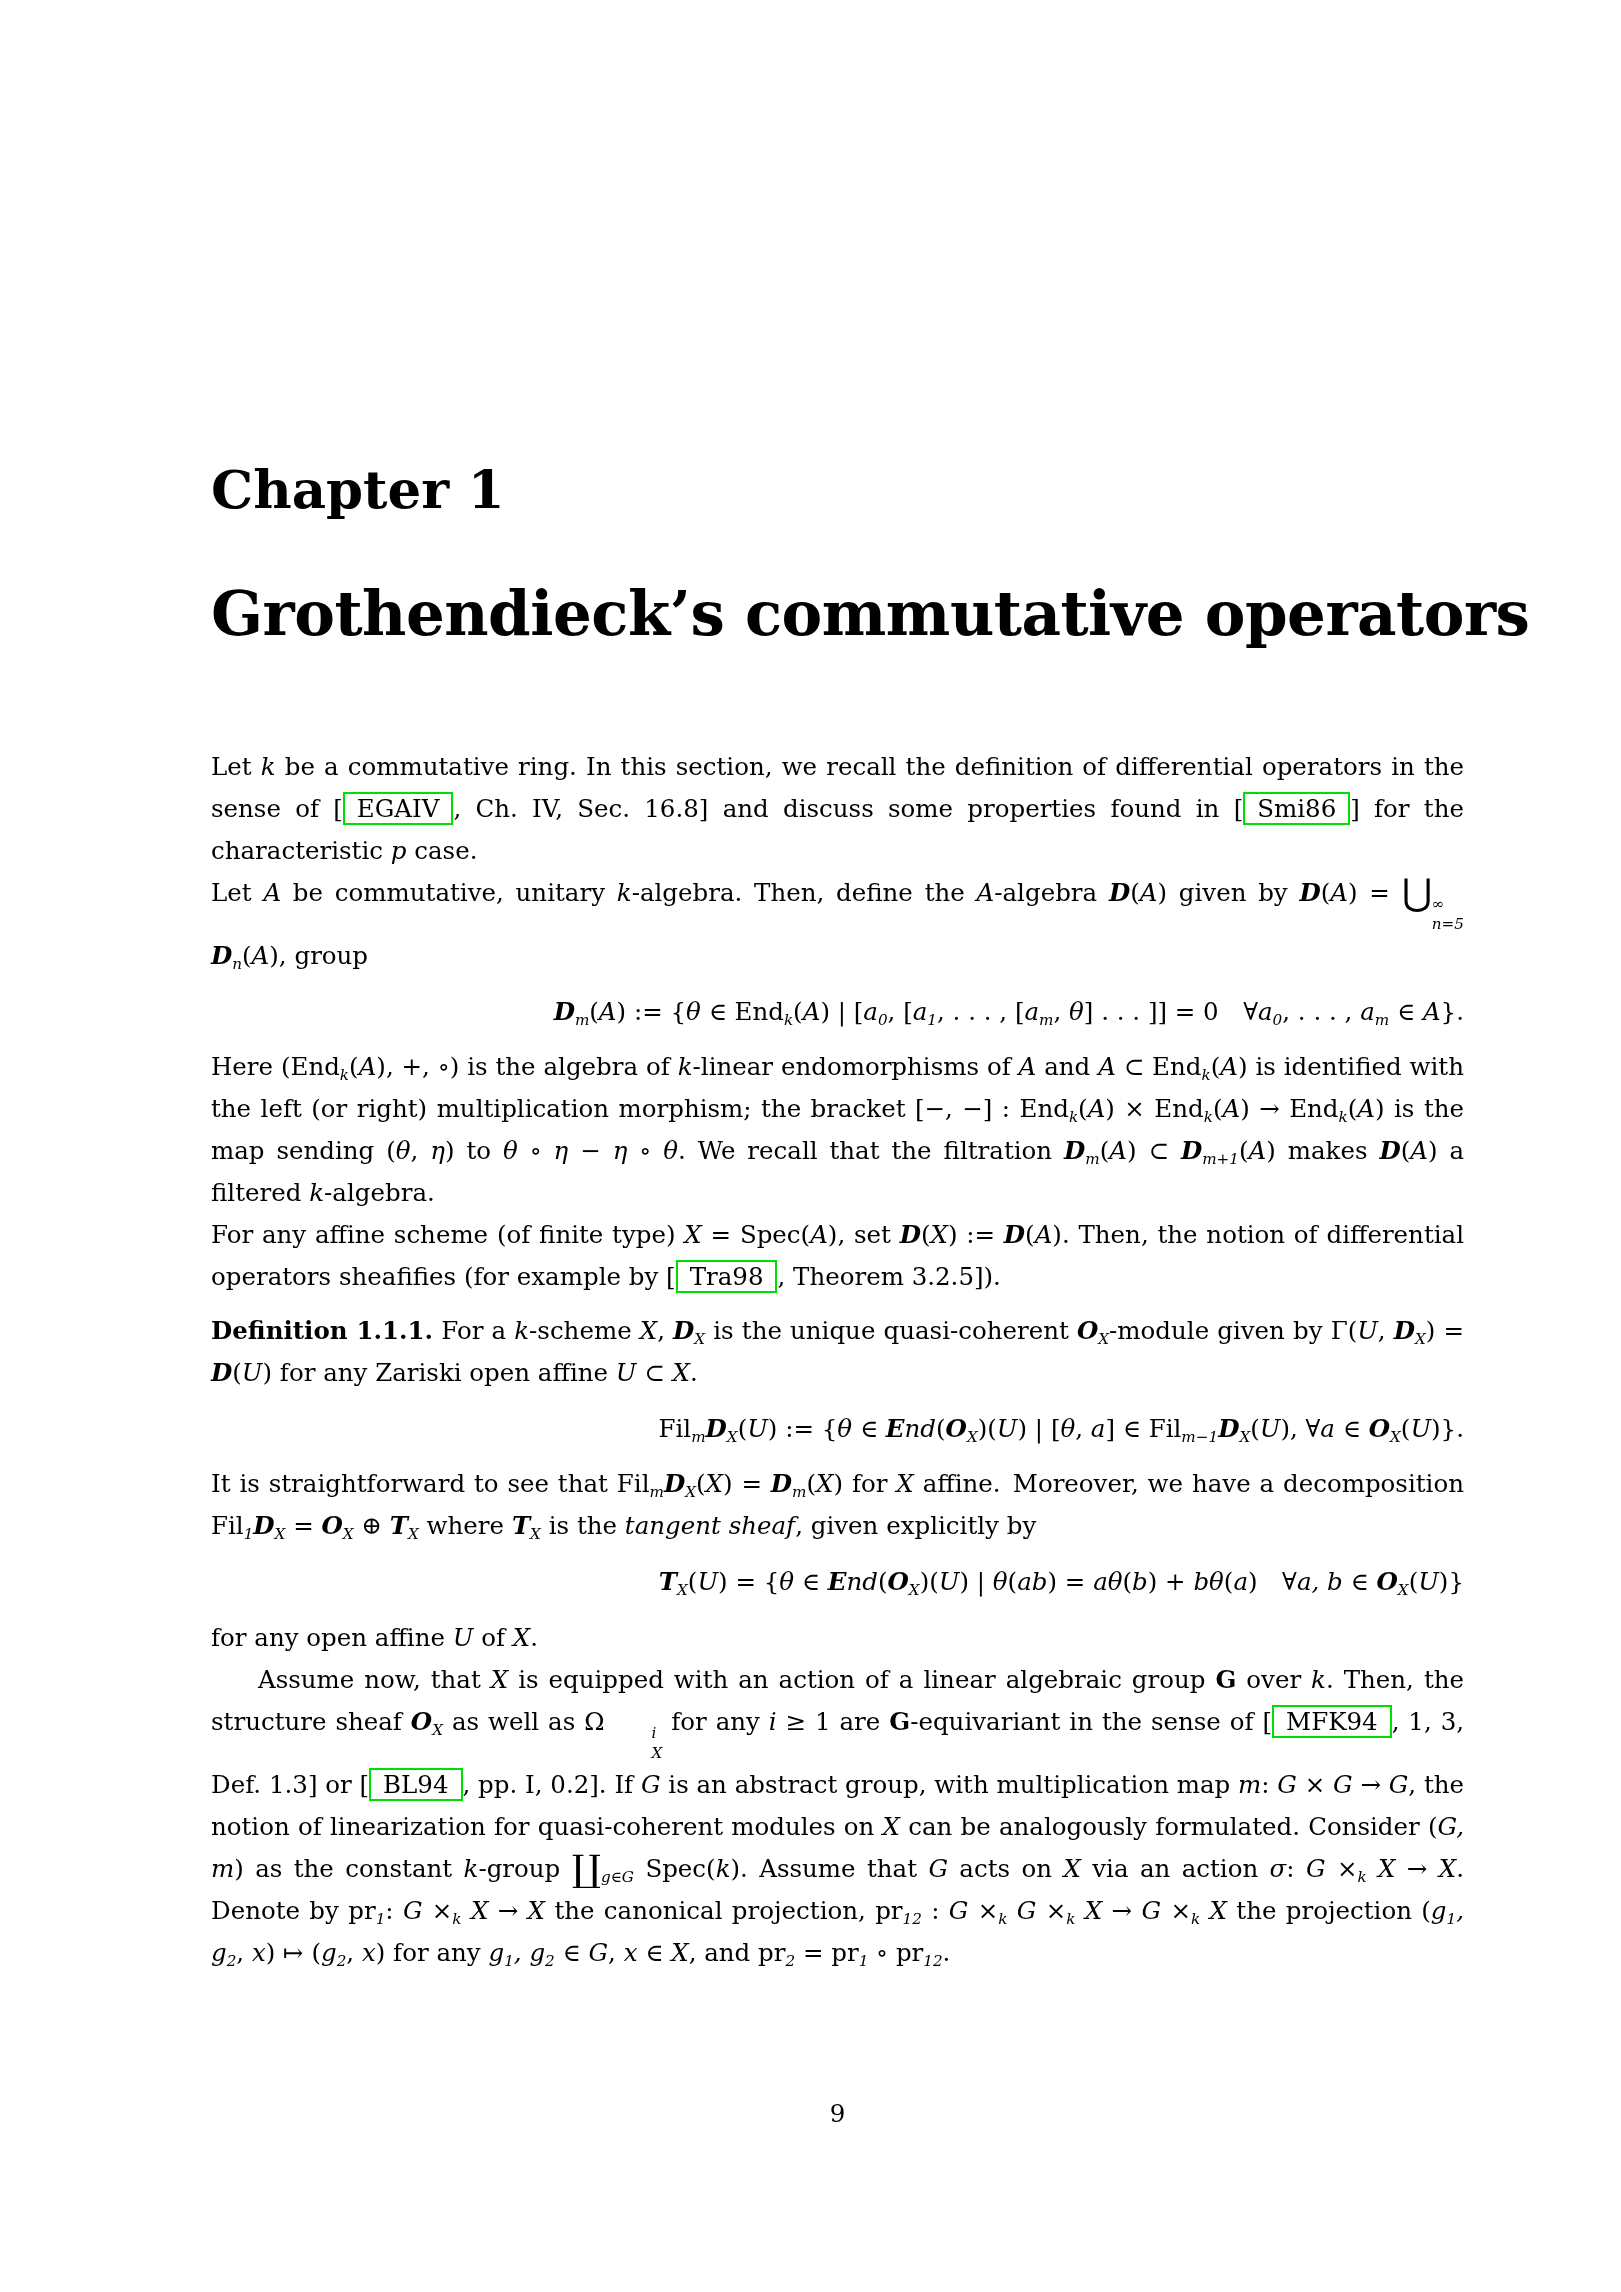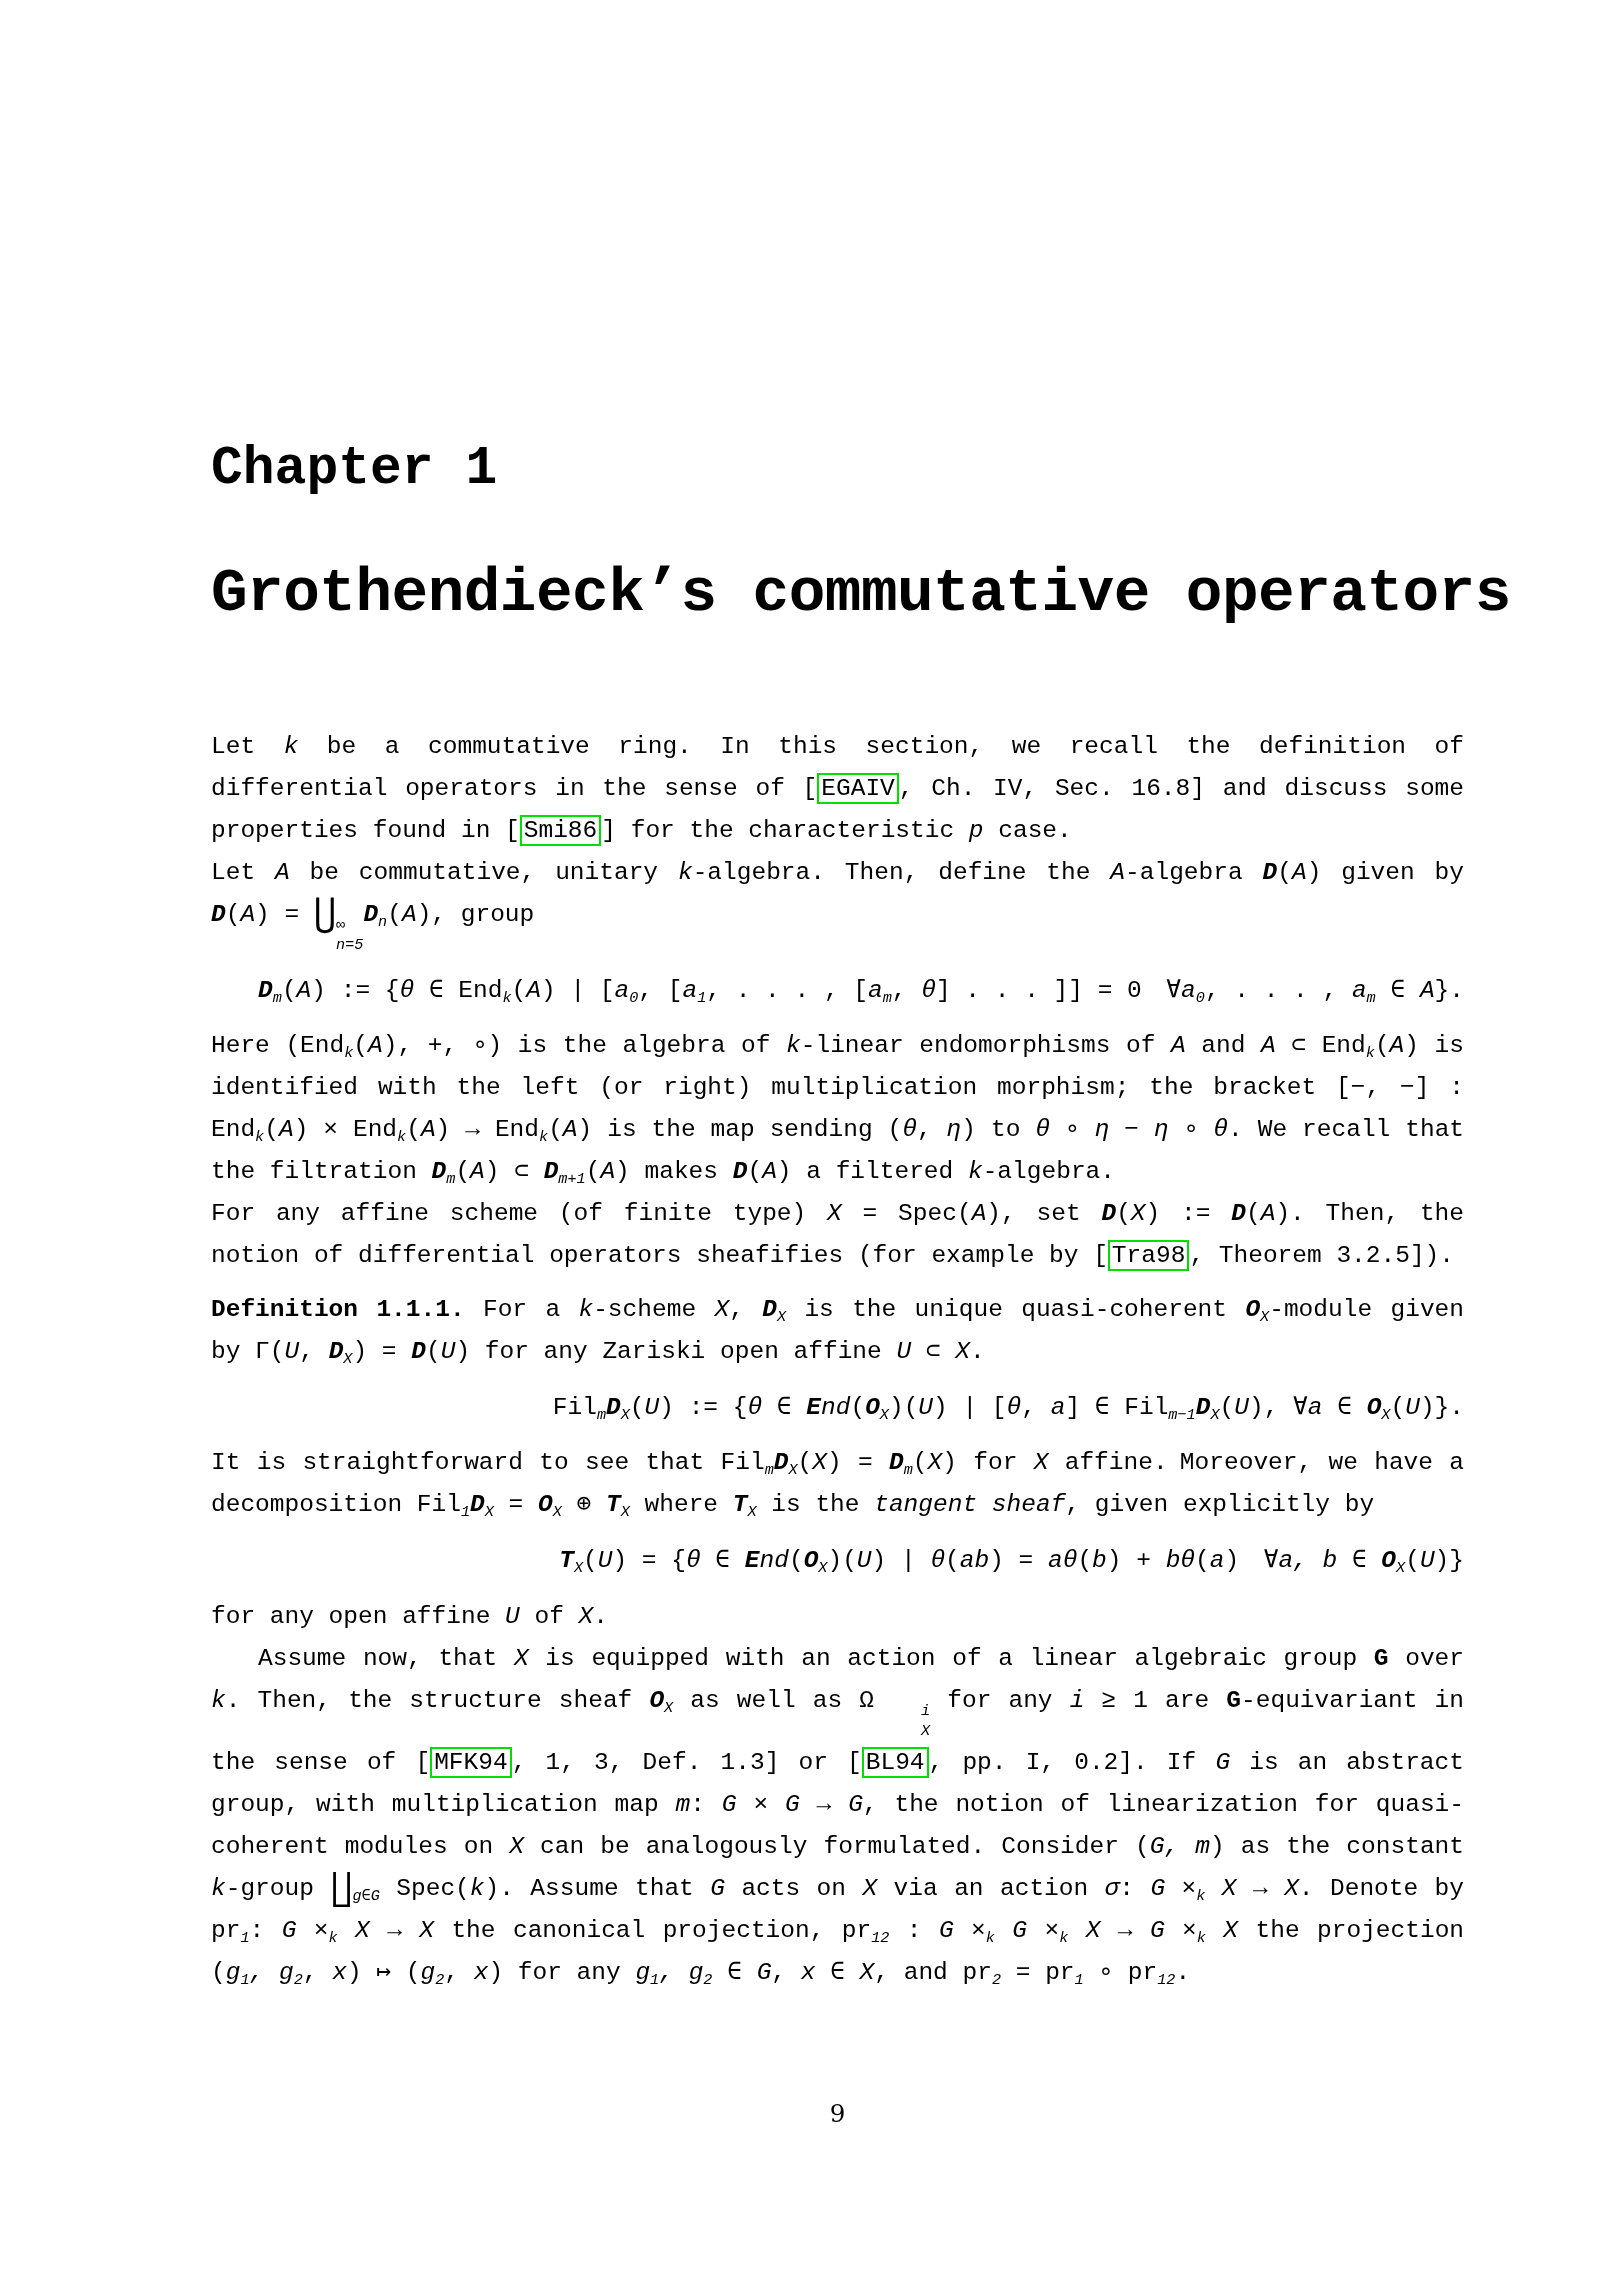--- a/index.html
+++ b/index.html
@@ -10,23 +10,22 @@
     width: 1621px;
     height: 2293px;
     background: var(--paper);
     color: var(--ink);
     font-family: "DejaVu Serif", "DejaVu Sans", serif;
     overflow: hidden;
   }
   .textcol {
     position: absolute;
     left: 211px;
-    top: 439px;
+    top: 459px;
     width: 1253px;
-    font-family: Liberation Mono, monospace;
   }
   .chapter-label {
     font-size: 53px;
     font-weight: bold;
     line-height: 1.15;
     margin-bottom: 57px;
     white-space: nowrap;
   }
   .chapter-title {
     font-size: 61px;
@@ -57,21 +56,21 @@
     text-align: right;
     margin: 13.7px 0;
   }
   .seg { white-space: normal; }
   .seg .t { }
   .seg.i > .t { font-style: italic; }
   .seg.b > .t { font-weight: bold; }
   .seg.cal > .t { font-style: italic; font-weight: bold; }
   .seg.link {
     border: 2.9px solid var(--link-border);
-    padding: 0 2px;
+    padding: 0 12px;
   }
   .seg.big > .t { font-size: 150%; line-height: 0; vertical-align: -0.12em; }
   sub, sup {
     font-size: 62%;
     font-style: italic;
     line-height: 0;
   }
   sub { vertical-align: -0.35em; }
   .supsub {
     display: inline-flex;

